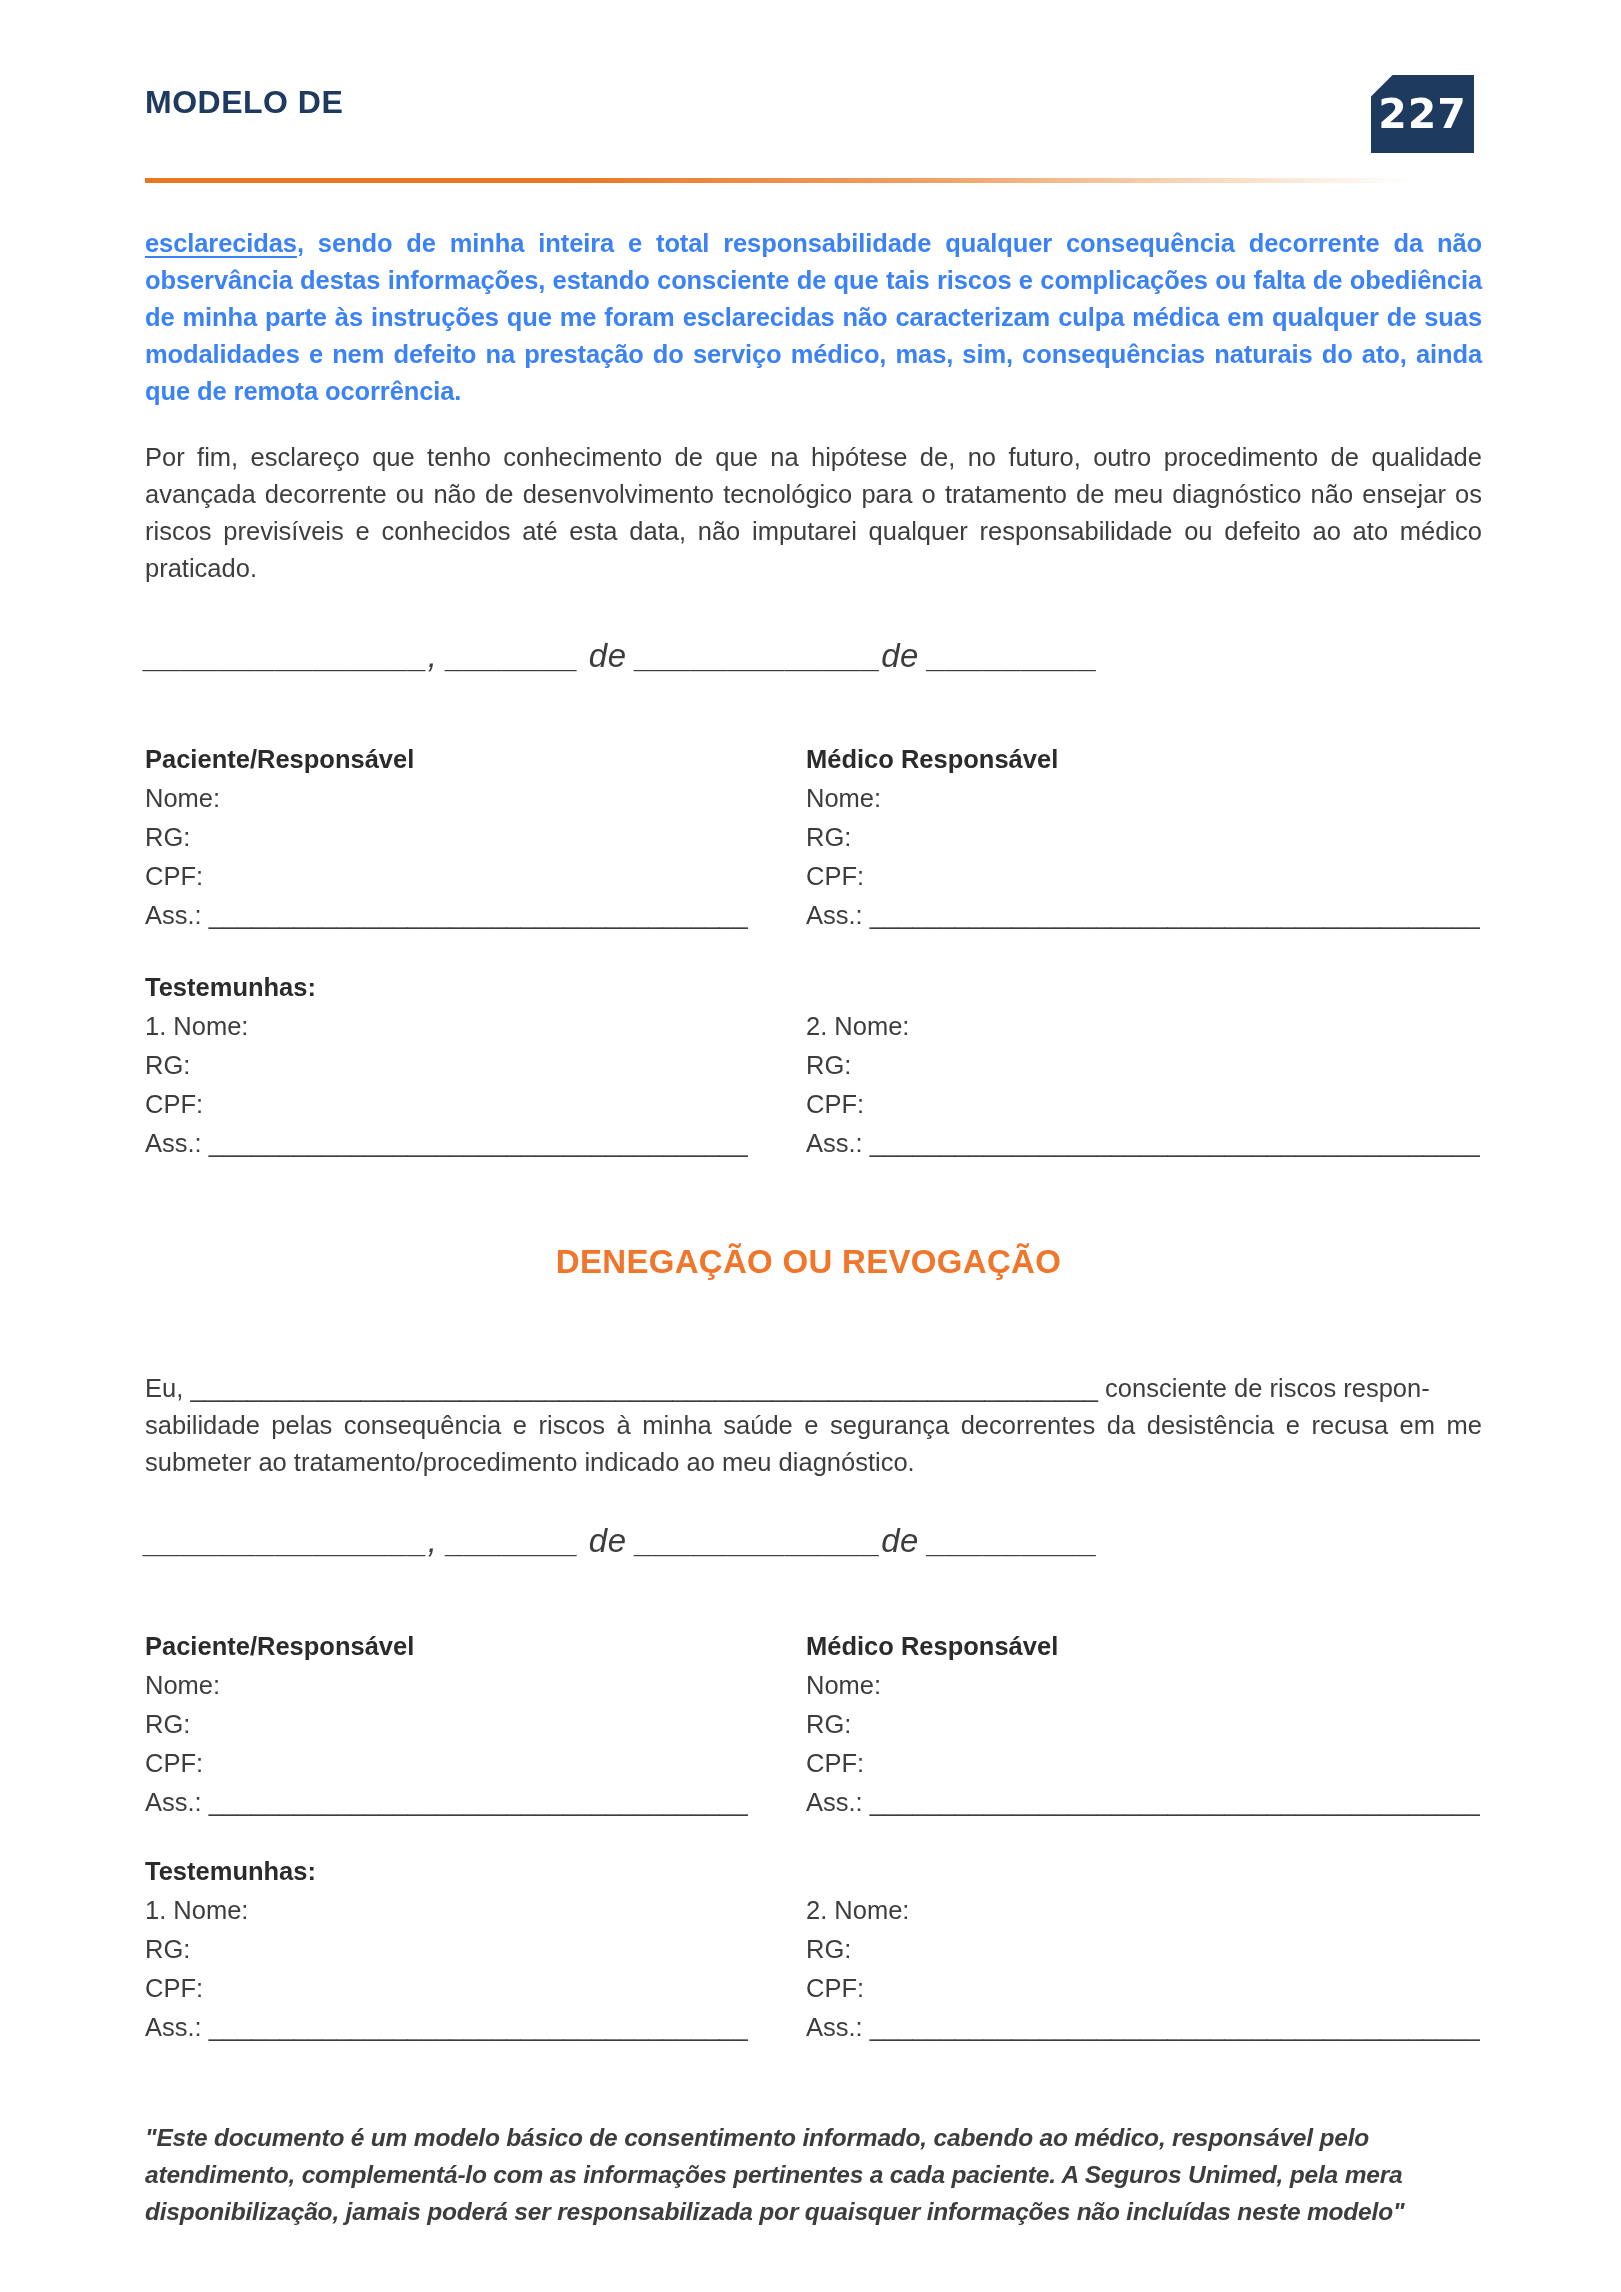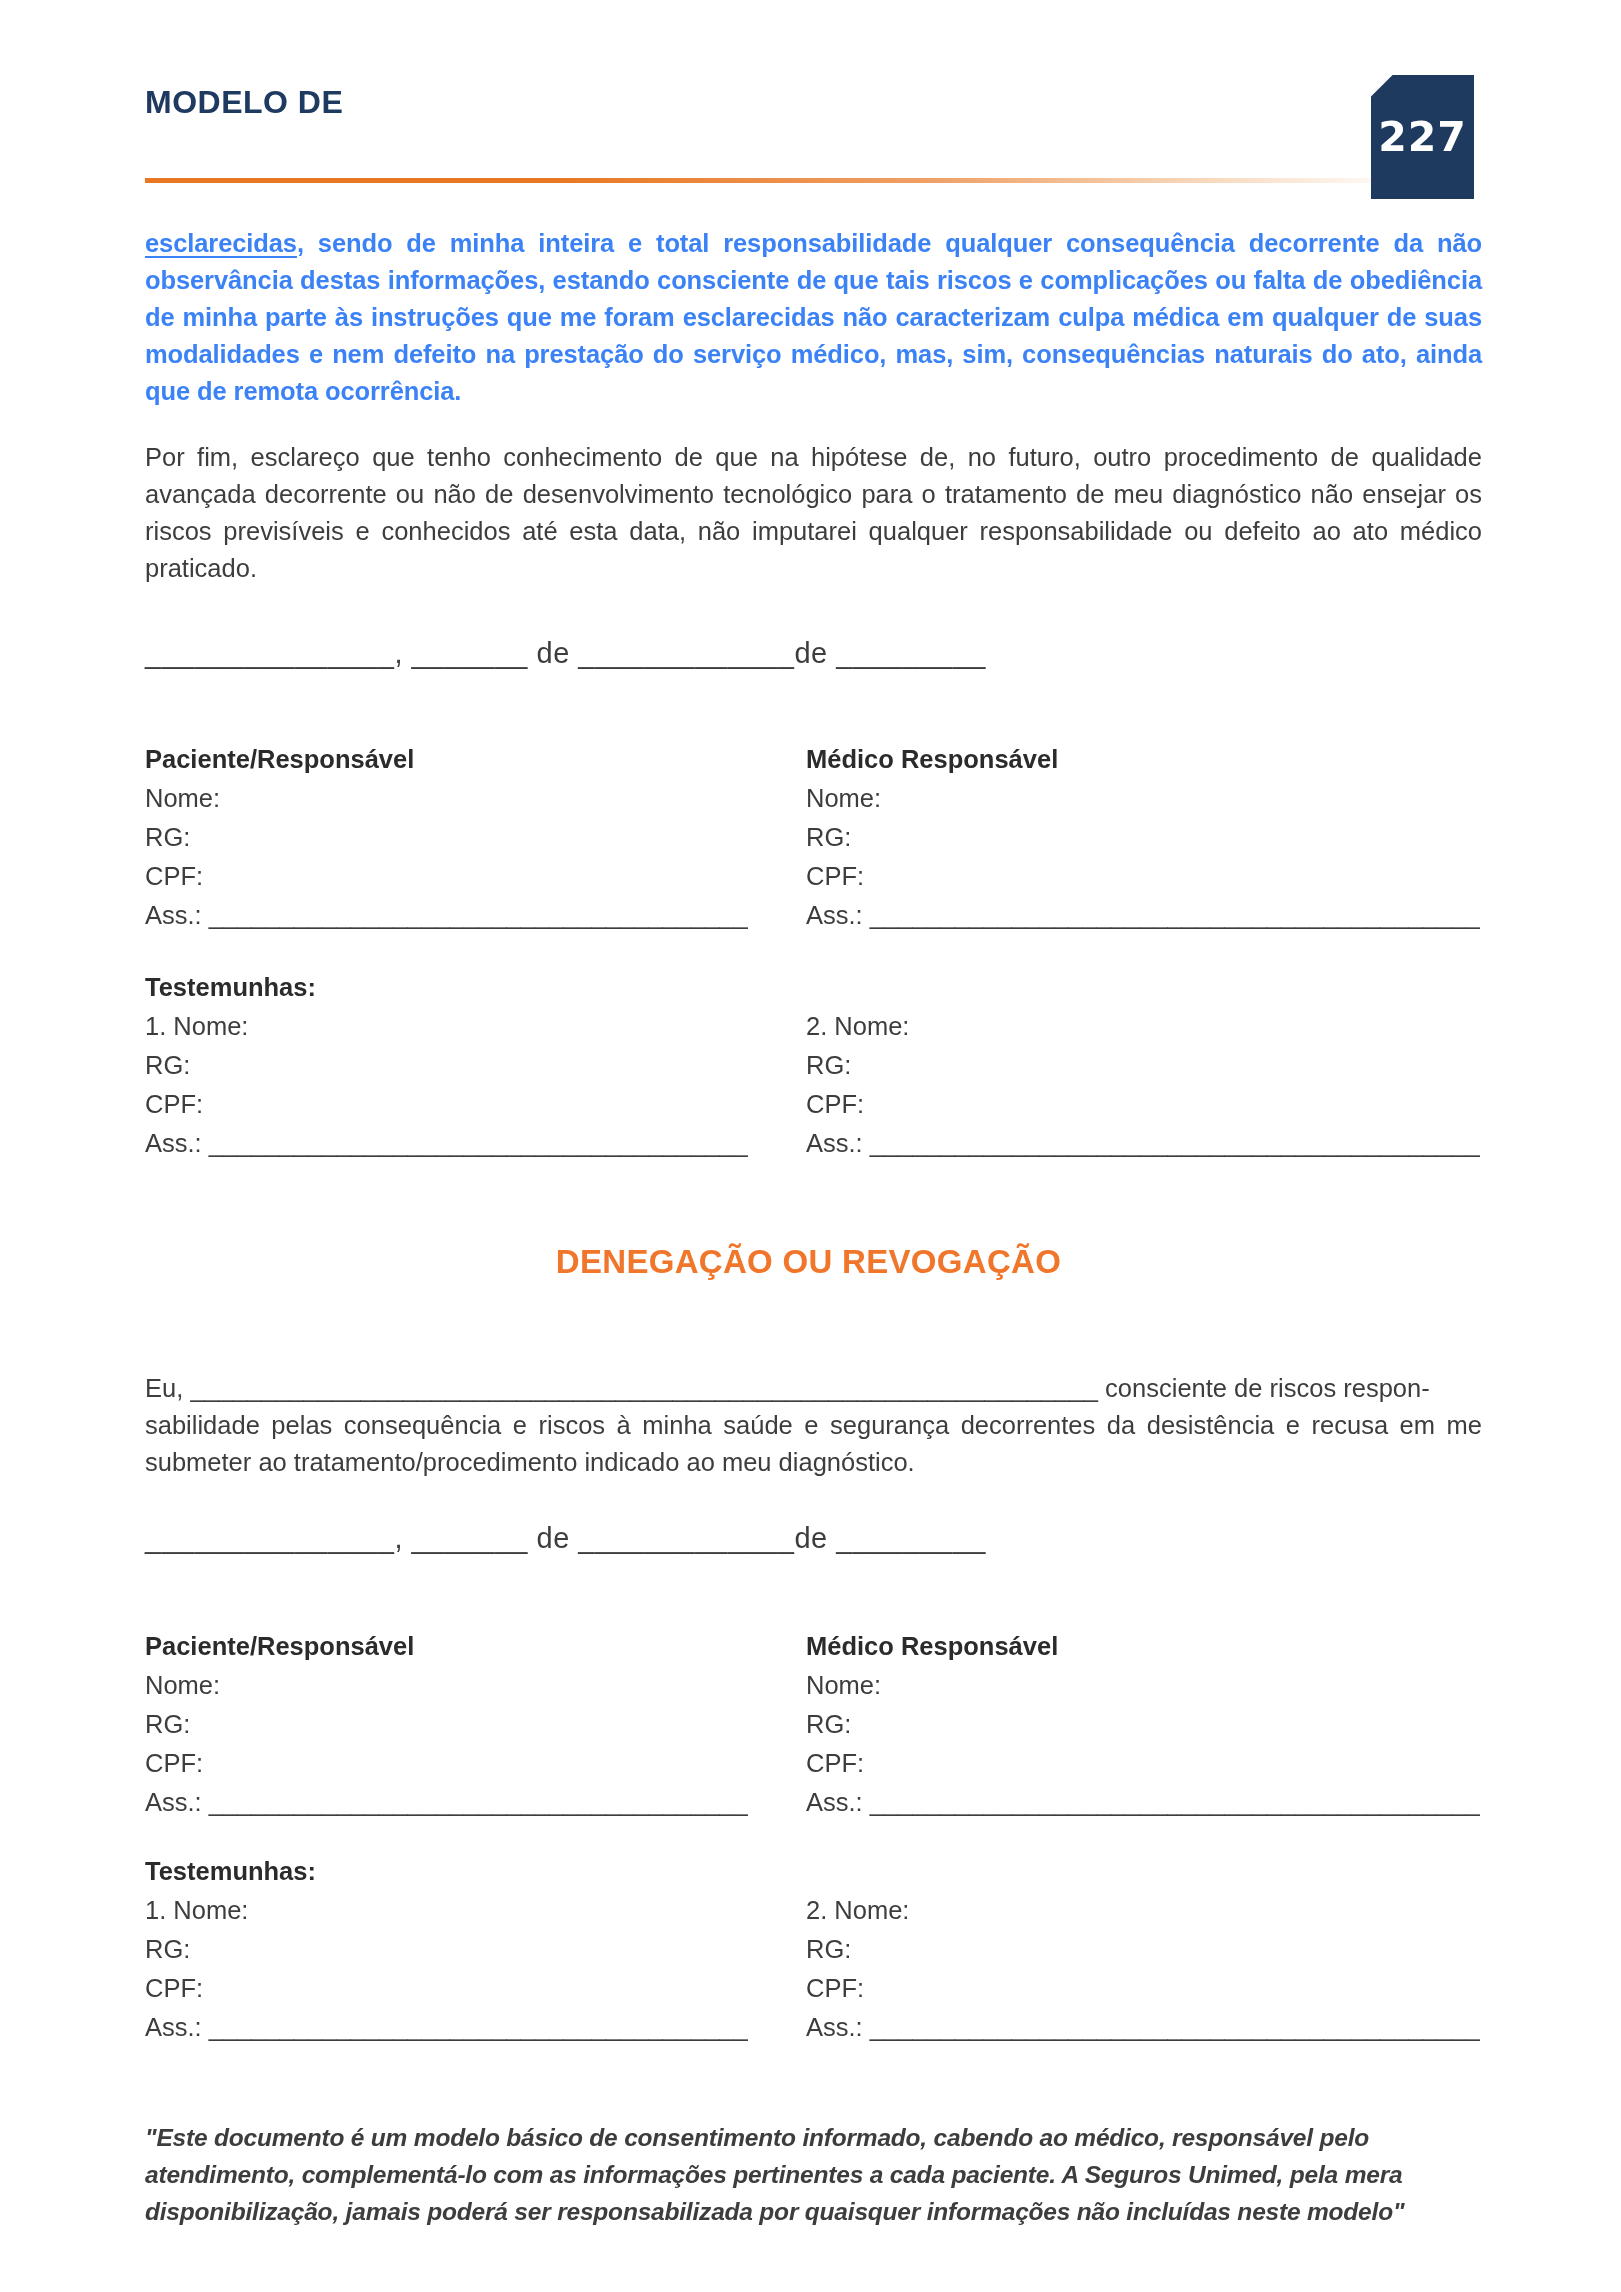--- a/index.html
+++ b/index.html
@@ -20,36 +20,36 @@
     font-size:32px;font-weight:700;color:#1e3a60;letter-spacing:0.5px;
   }
   .big-title{
     font-size:60px;font-weight:400;color:#1e3a60;letter-spacing:3.9px;
   }
   .rule{
     position:absolute;left:145px;top:178px;width:1266px;height:4.9px;
     background:linear-gradient(90deg,#e87722 0%,#e87722 32%,#efa066 62%,#f7d4b5 82%,rgba(255,255,255,0) 100%);
   }
   .page-badge{
-    position:absolute;left:1371px;top:75px;width:103px;height:124px;
+    position:absolute;left:1371px;top:75px;width:103px;height:78px;
     background:#1e3a5e;
     clip-path:polygon(21.6px 0,100% 0,100% 100%,0 100%,0 21.6px);
     display:flex;align-items:center;justify-content:center;
   }
   .page-badge span{
     color:#ffffff;font-size:41px;font-weight:700;
     font-family:"DejaVu Sans", sans-serif;letter-spacing:1px;
   }
   
   .copy{position:absolute;left:145px;width:1337px;margin:0;}
   .p1{top:225px;font-weight:700;color:#3b82f6;text-align:justify;
       font-size:25.5px;line-height:37px;letter-spacing:-0.1px;}
   .lead-underline{text-decoration:underline;text-underline-offset:3.9px;text-decoration-thickness:2px;}
   .p2{top:439px;text-align:justify;font-size:25.5px;line-height:37px;color:#3d3d3d;}
-  .date-line{font-size:29px;color:#3d3d3d;letter-spacing:0.5px;white-space:nowrap;}
+  .date-line{font-size:33px;color:#3d3d3d;letter-spacing:0.5px;white-space:nowrap;font-style:italic;}
   .d1{top:637px;}
   .d2{top:1522px;}
   
   .sig-grid{display:grid;grid-template-columns:661px 1fr;}
   .s1{top:740px;}
   .s2{top:1627px;}
   .row{font-size:25.5px;line-height:39px;color:#3d3d3d;white-space:nowrap;}
   .row.bold{font-weight:700;color:#2b2b2b;}
   .w1{top:968px;}
   .w2{top:1852px;}

